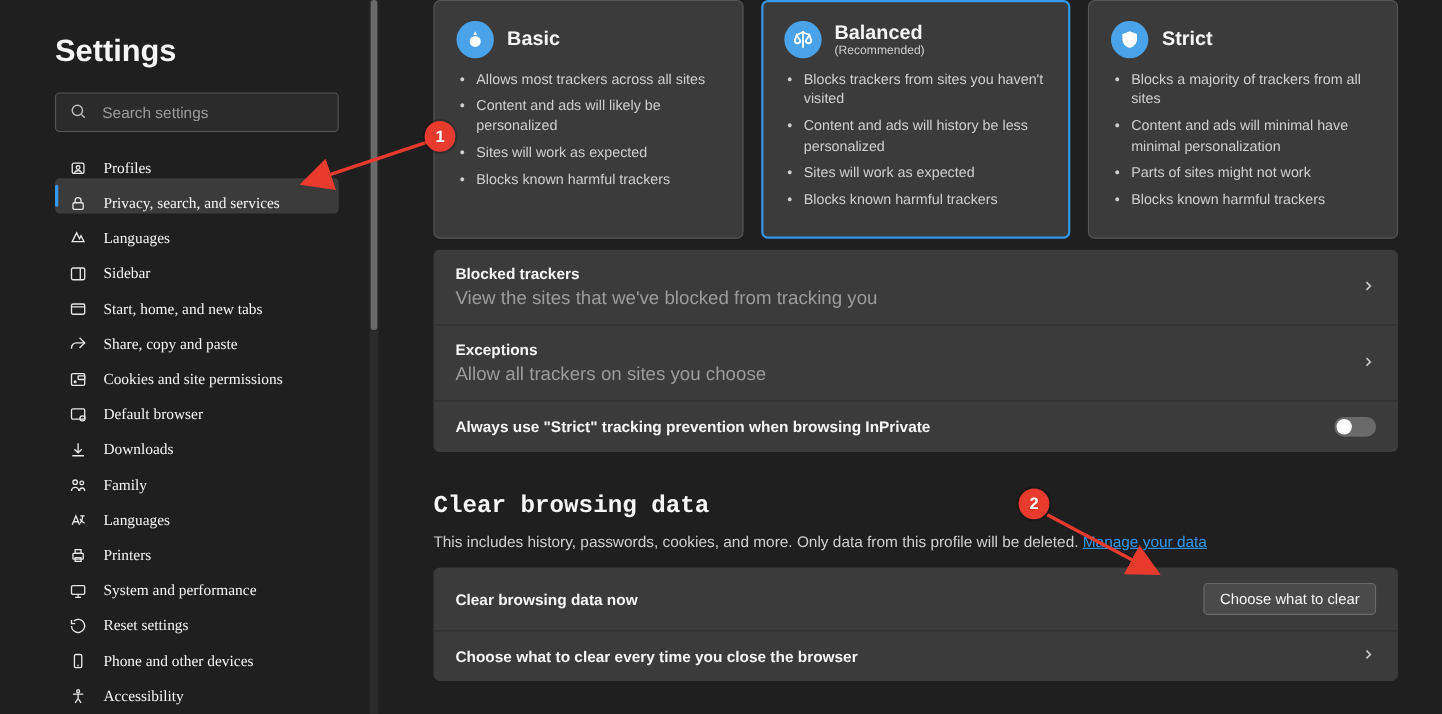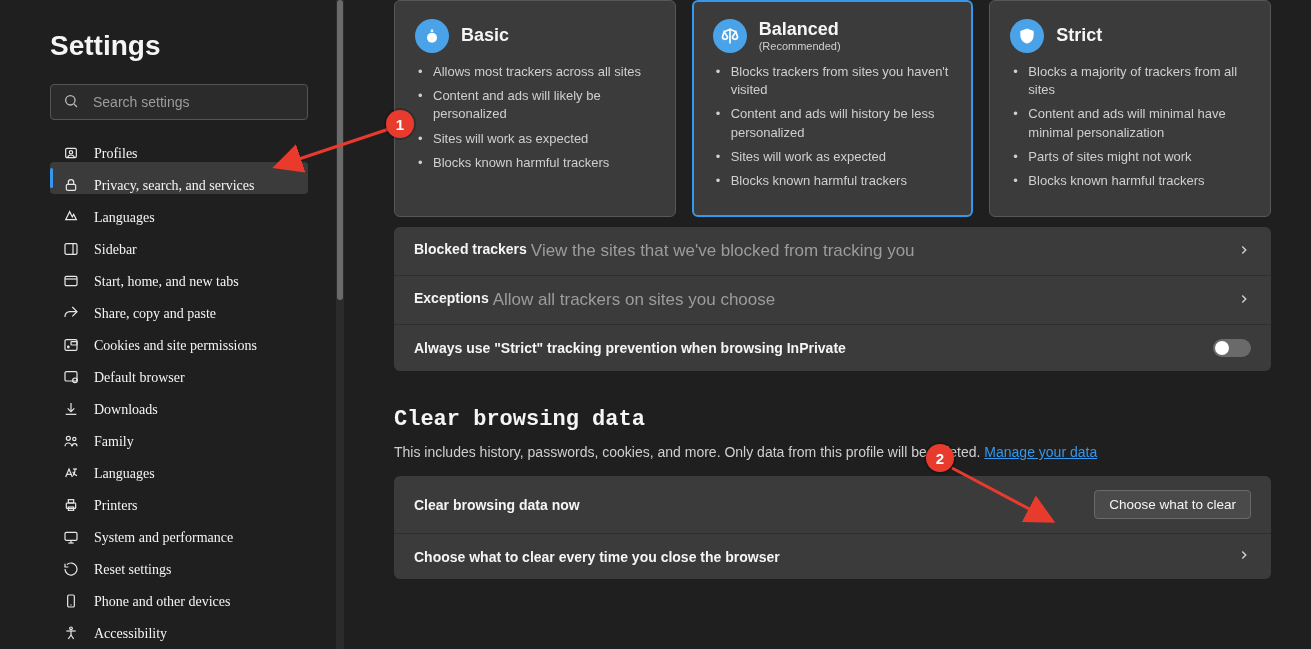--- a/index.html
+++ b/index.html
@@ -150,21 +150,21 @@
     margin-top:10px;
     overflow:hidden;
   }
   .row{
     padding:14px 20px;
     display:flex;align-items:center;justify-content:space-between;
     border-bottom:1px solid #2e2e2e;
     cursor:pointer;
   }
   .row:last-child{border-bottom:none;}
-  .row .texts{display:flex;flex-direction:row;gap:4px;}
+  .row .texts{display:flex;flex-direction:column;gap:4px;}
   .row-title{font-size:14px;font-weight:600;}
   .row-sub{font-size:17px;color:var(--muted);}
   .chev{color:#ccc;font-size:14px;}
   .toggle{
     width:38px;height:18px;border-radius:10px;
     background:#6a6a6a;position:relative;
   }
   .toggle::after{
     content:"";position:absolute;left:2px;top:2px;
     width:14px;height:14px;border-radius:50%;background:#fff;

